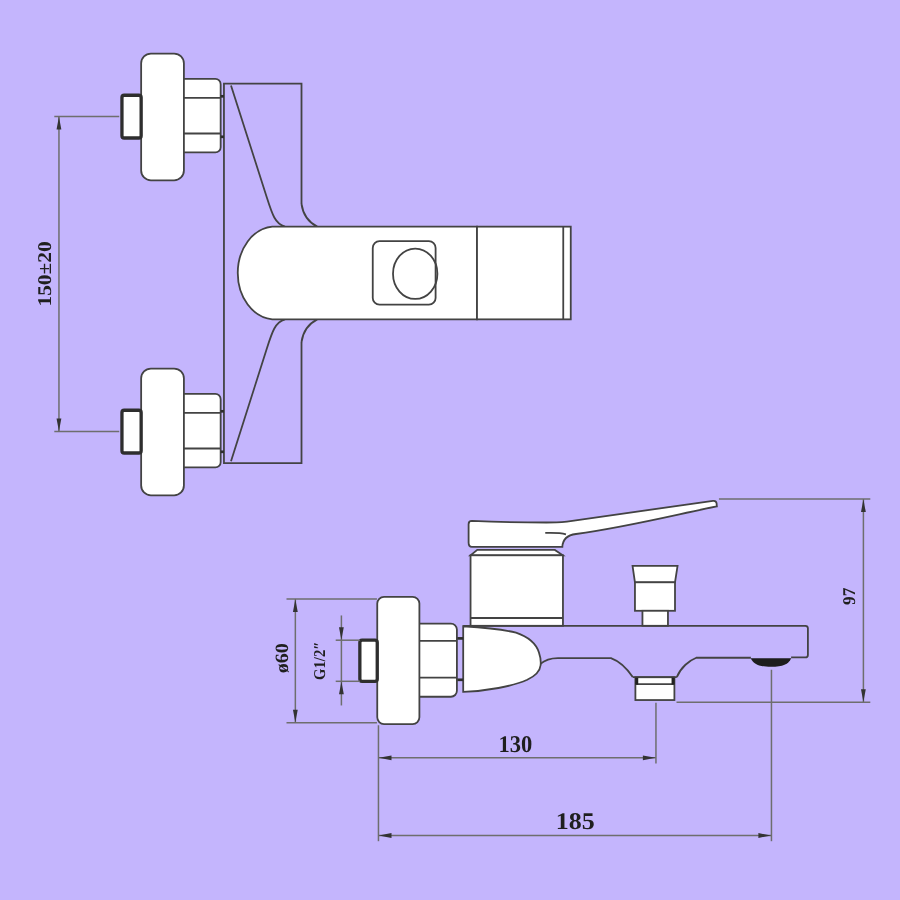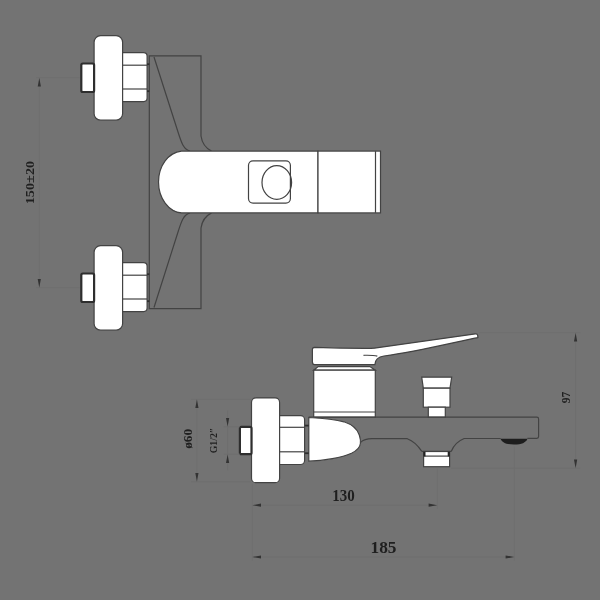--- a/index.html
+++ b/index.html
@@ -1,16 +1,16 @@
 <!DOCTYPE html>
 <html><head>
 <meta charset="utf-8">
 <style>
   html,body{margin:0;padding:0;background:#ffffff;}
-  .wrap{width:600px;height:600px;background:#737373;}
+  .wrap{width:600px;height:600px;background:#c4b5fd;}
   text{font-family:"Liberation Serif", serif;font-weight:bold;fill:#1f1f1f;}
 </style>
 </head>
 <body>
 <div class="wrap">
 <svg width="600" height="600" viewBox="0 0 600 600">
 <g fill="none" stroke="#434343" stroke-width="1.2">
 
 <path d="M201,228 L201,308.7 L149.3,308.7 L149.3,55.8 L201,55.8 L201,136"></path>
 

